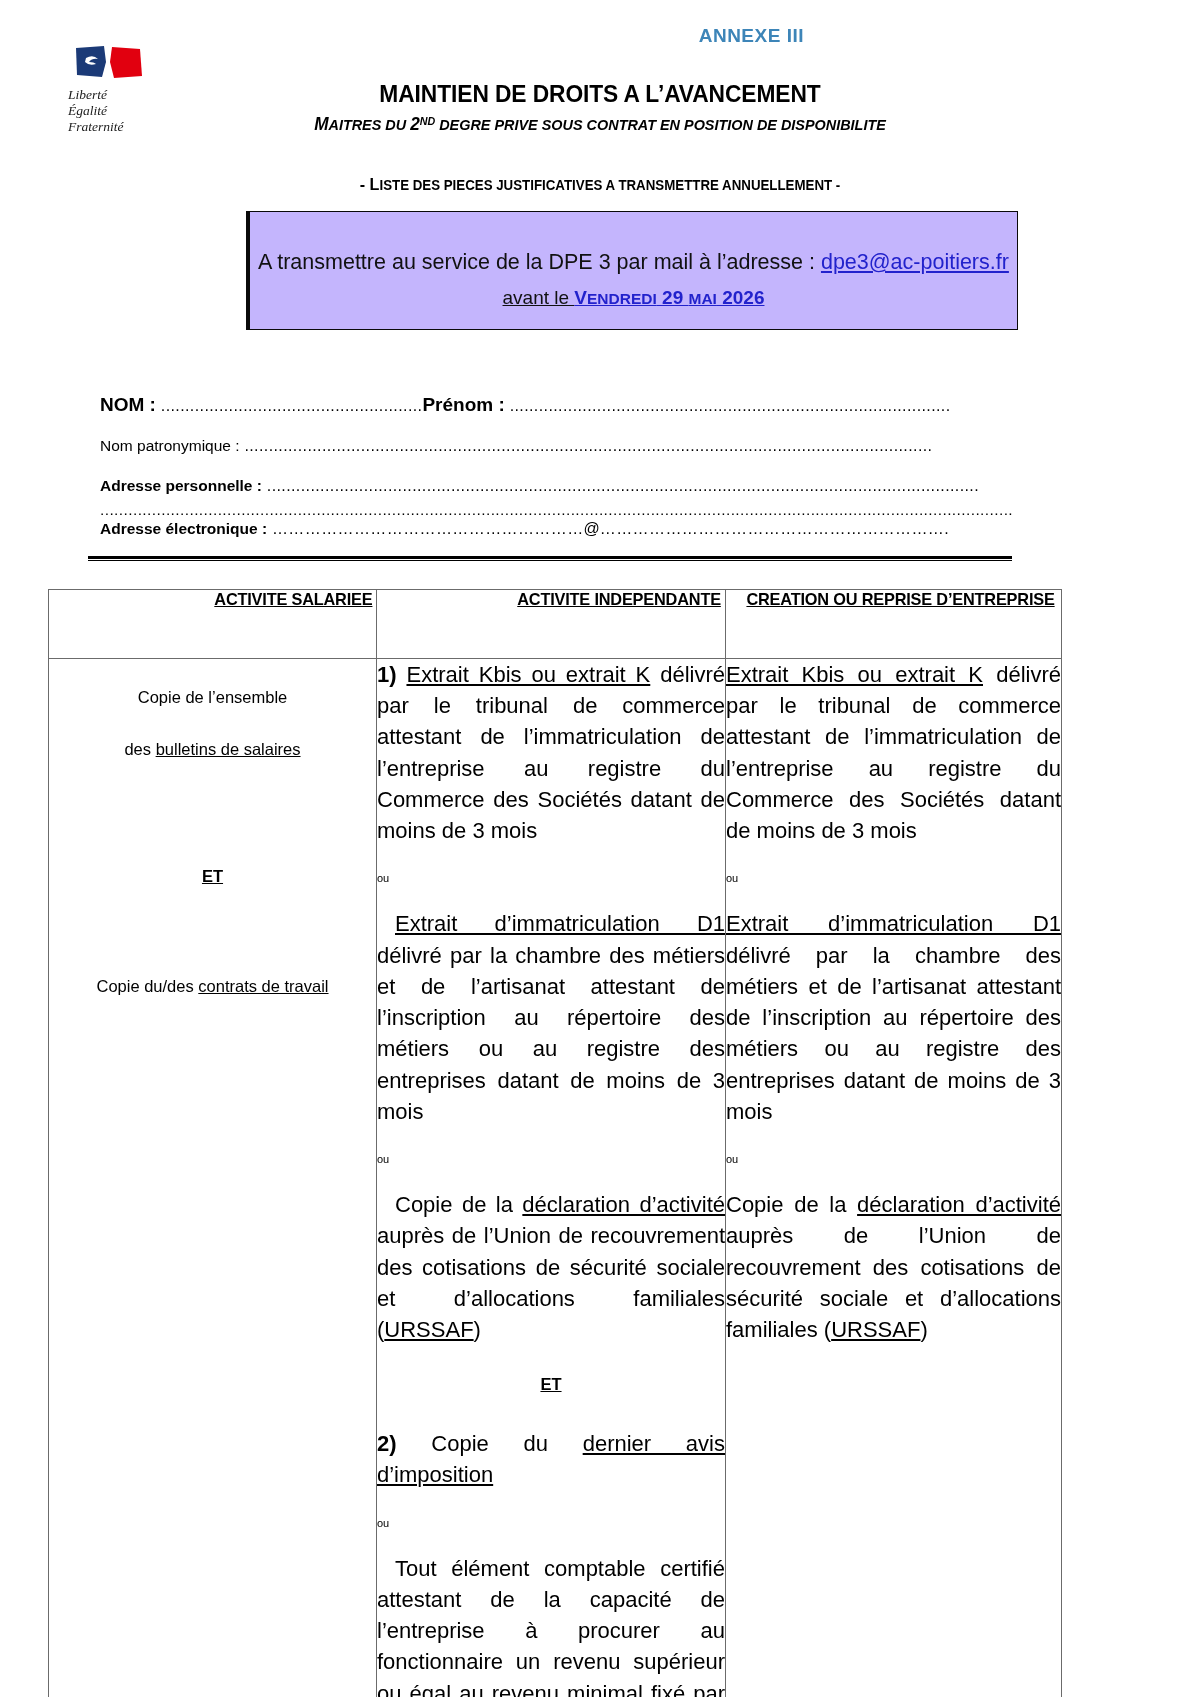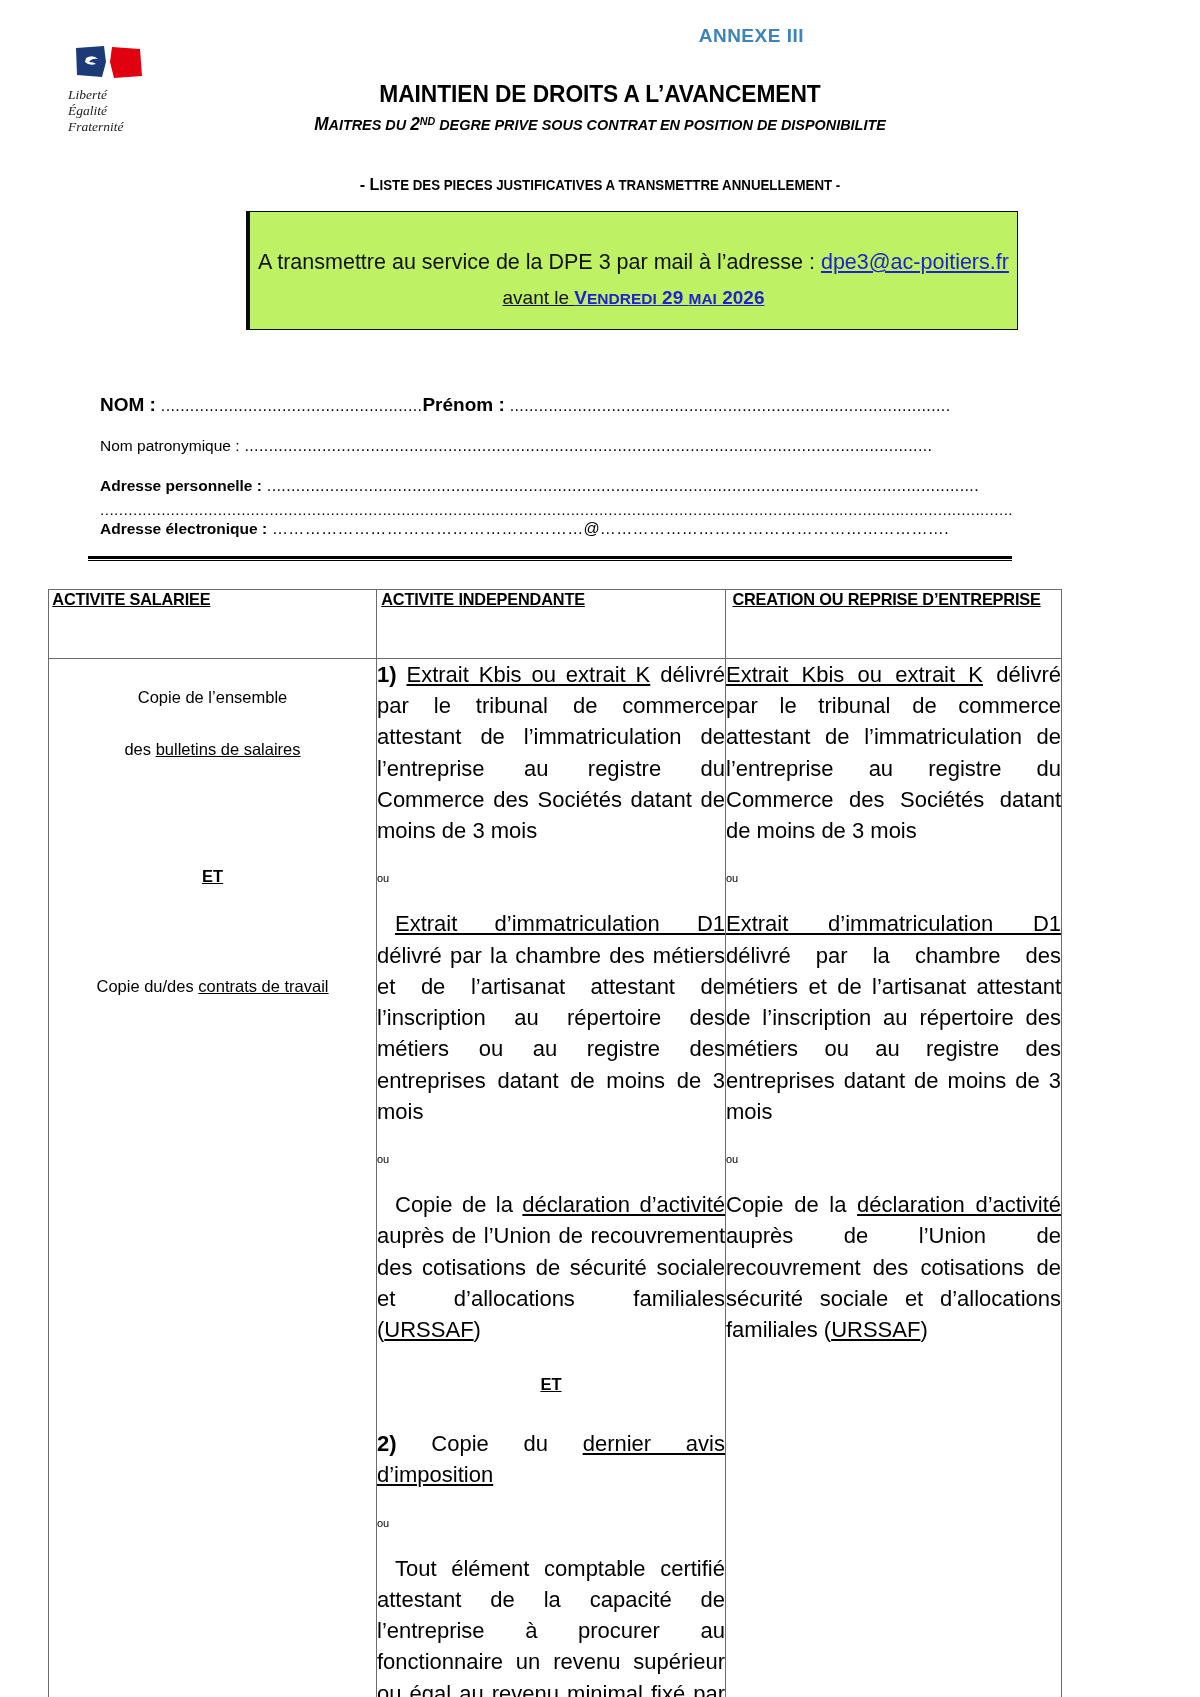--- a/index.html
+++ b/index.html
@@ -105,21 +105,21 @@
   }
   .title-list .sc { font-size: 14px; }
 
   
   .notice-box {
     position: absolute;
     left: 246px;
     top: 211px;
     width: 772px;
     height: 119px;
-    background: #bef264;
+    background: #c4b5fd;
     border: 1px solid #0a0a0a;
     border-left: 4px solid #0a0a0a;
     box-sizing: border-box;
   }
   .notice-line1 {
     position: absolute;
     top: 38px;
     left: 0;
     width: 100%;
     text-align: center;
@@ -185,21 +185,21 @@
     border: 1px solid #6b6b6b;
     vertical-align: top;
     padding: 0;
   }
   .col1 { width: 327px; }
   .col2 { width: 348px; margin-left: 24px; }
   .col3 { width: 335px; margin-top: 39px; }
 
   .hdr-cell {
     height: 68px;
-    text-align: left;
+    text-align: right;
     vertical-align: middle;
   }
   .hdr-txt {
     font-size: 17px;
     font-weight: bold;
     text-decoration: underline;
     letter-spacing: -0.2px;
     transform: scaleX(0.96);
     display: inline-block;
   }

